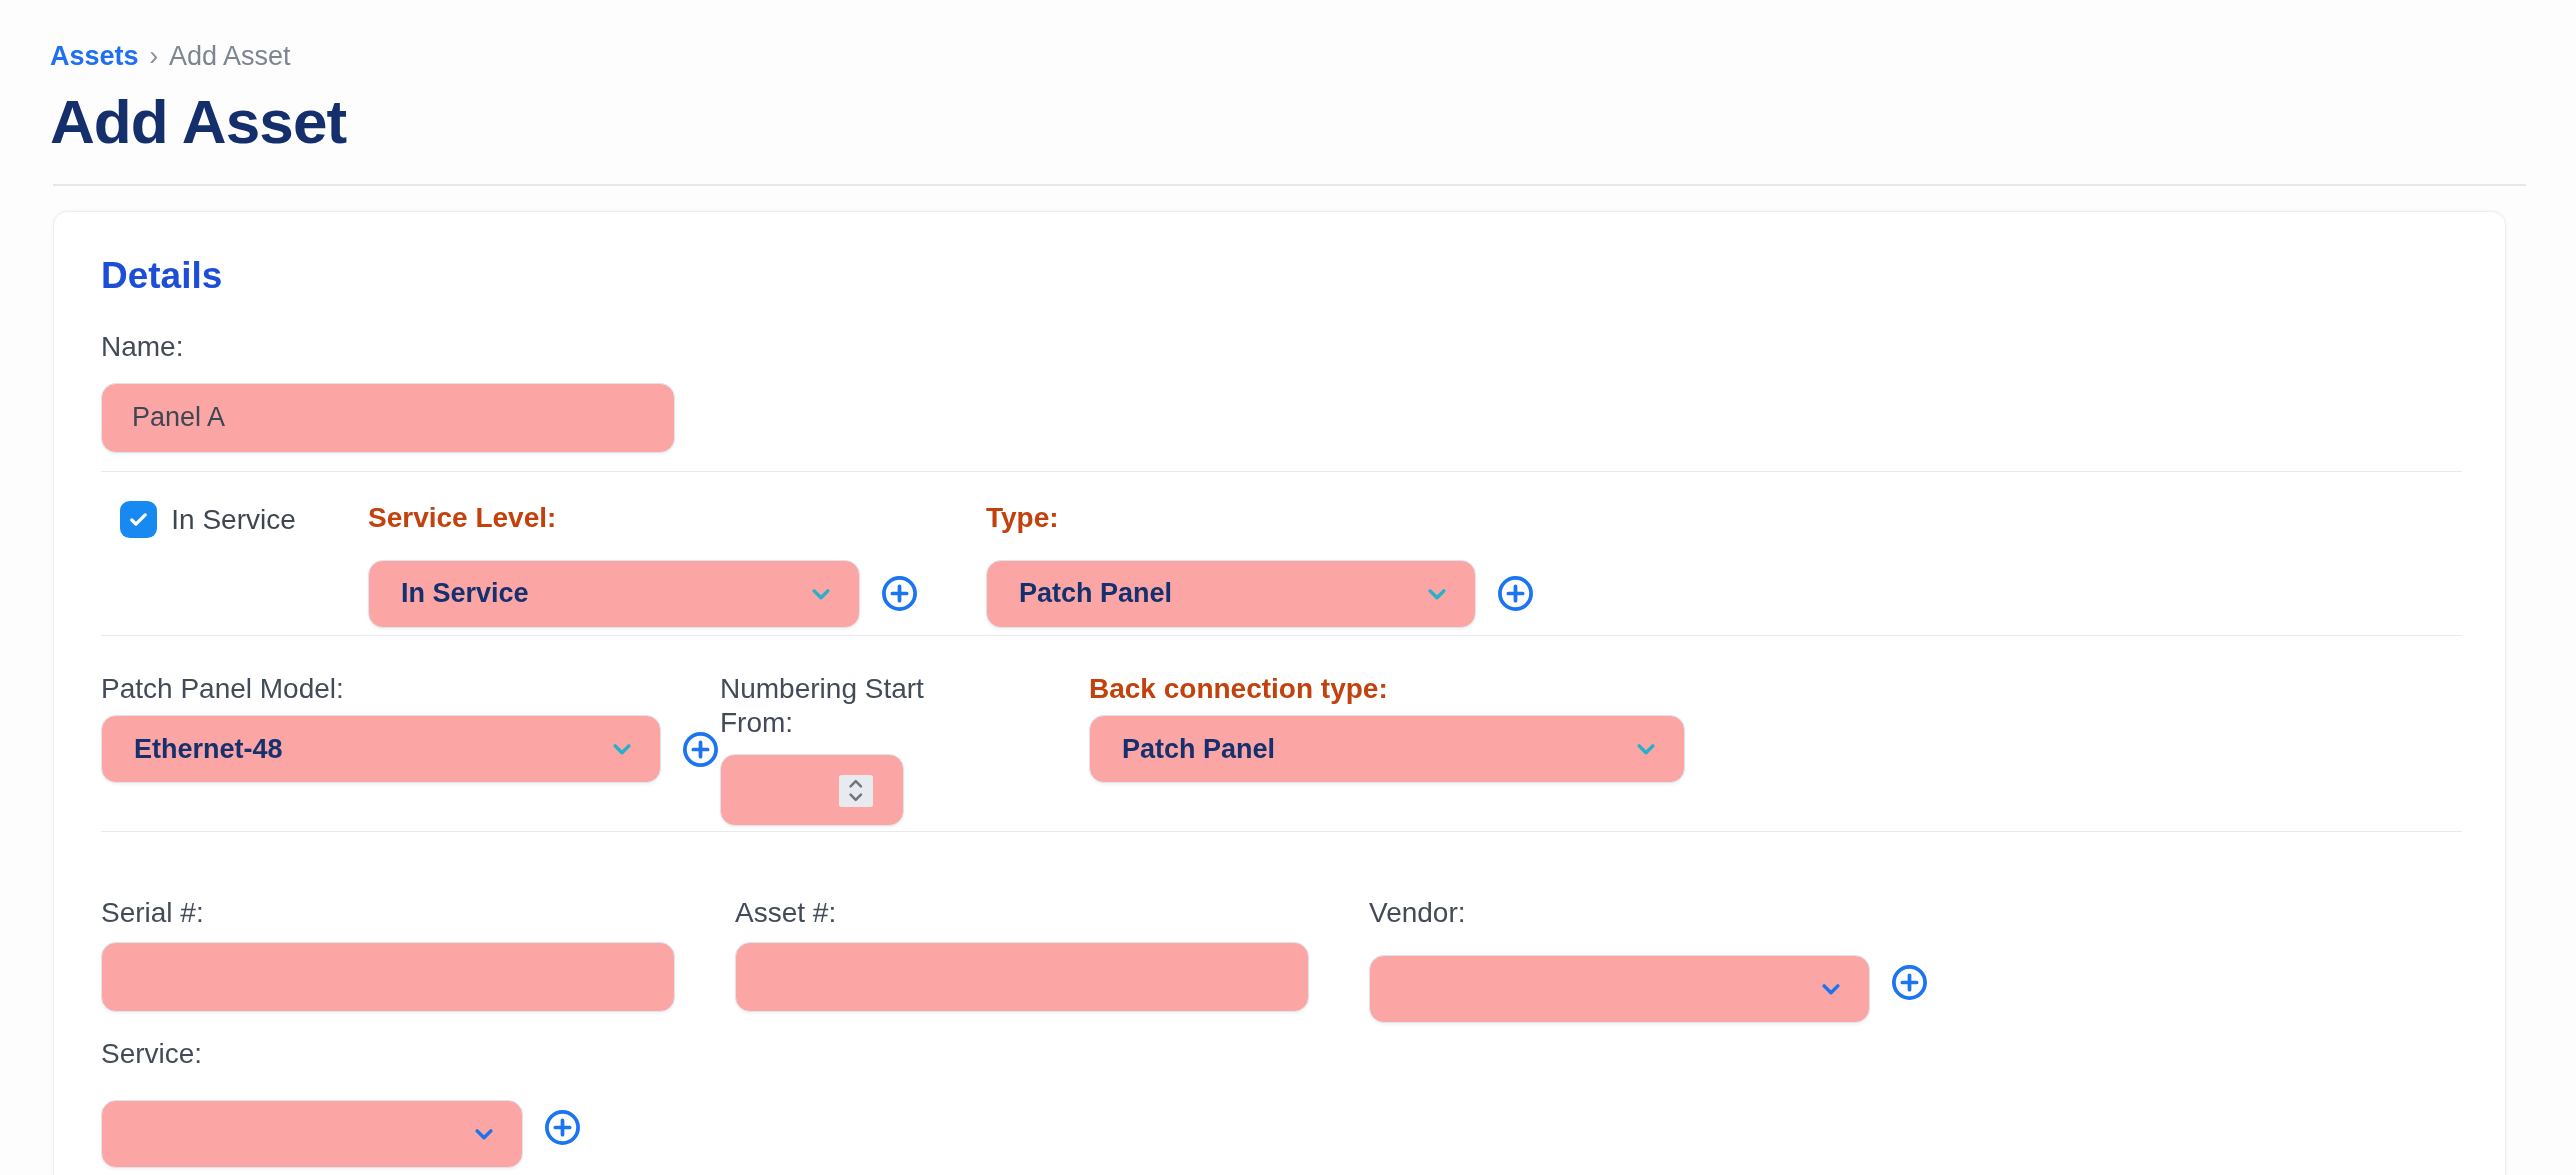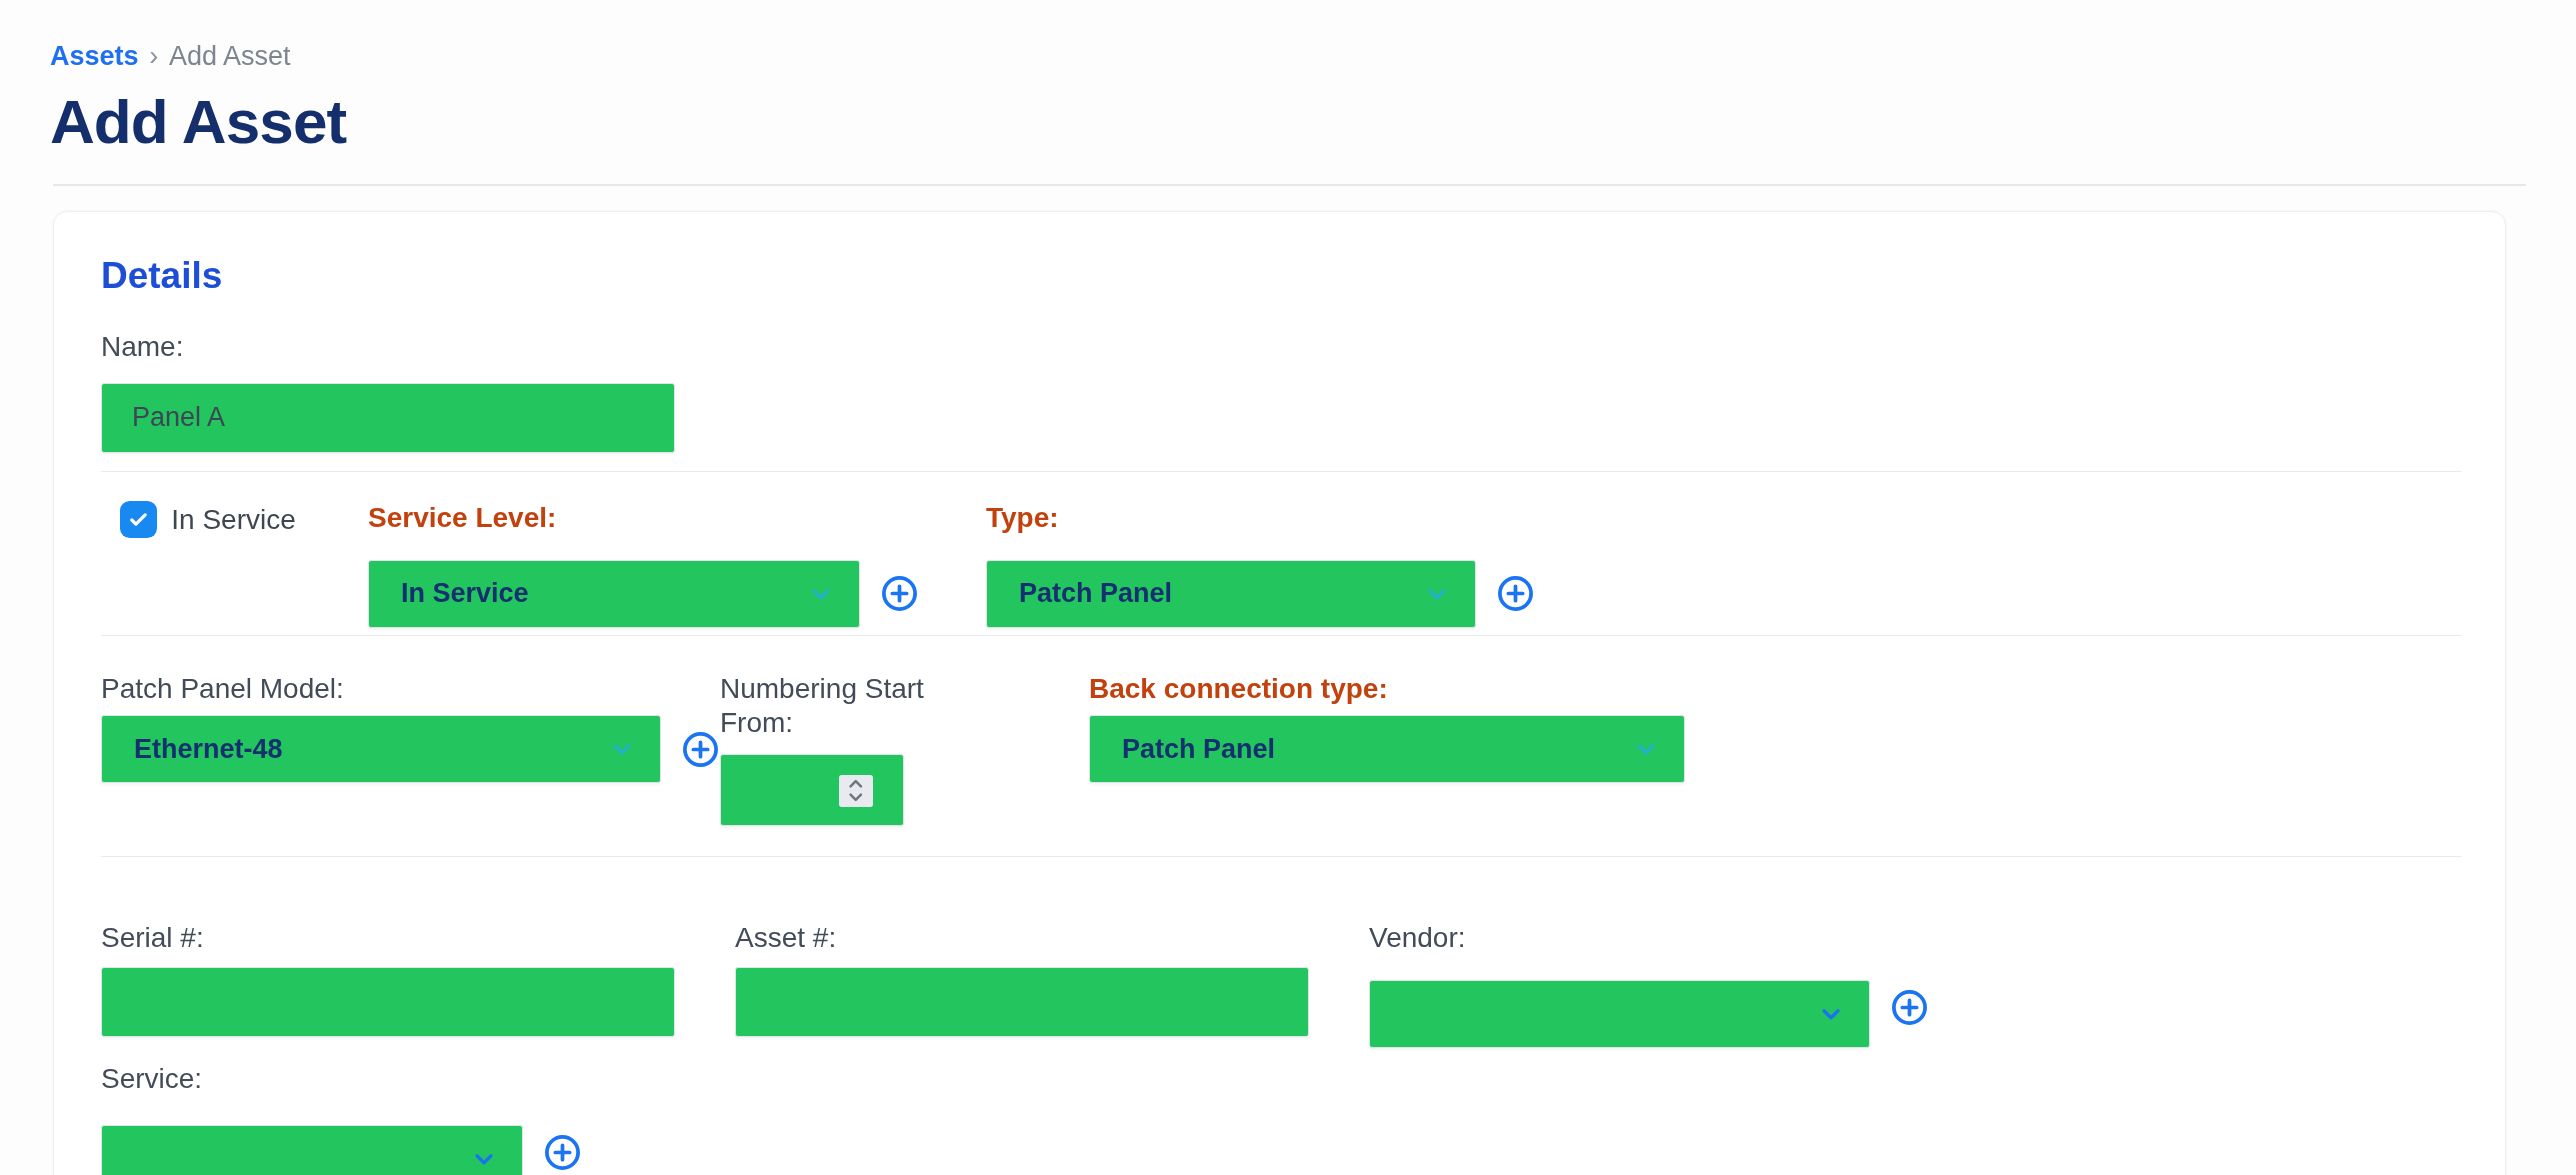--- a/index.html
+++ b/index.html
@@ -21,21 +21,21 @@
           padding:43px 43px 0 47px; height:984px; }
   h2.section-heading { font-size:37px; font-weight:800; color:#1d4ed8; }
 
   .row { border-bottom:1.8px solid #e7eaee; }
 
   label.f-label { display:block; font-size:28px; color:#424b57; line-height:1.2; }
   label.f-label.bold { font-weight:700; color:#c2410c; }
 
   
   .text-input, .select, .number-field {
-    background:#22c55e; border:1.8px solid #e0e4e9; border-radius:3px; height:70px;
+    background:#fca5a5; border:1.8px solid #e0e4e9; border-radius:15px; height:70px;
     box-shadow:0 1.8px 2.7px rgba(25,39,70,.05);
   }
   .text-input { font-family:"Liberation Sans", sans-serif; font-size:27px; color:#3d4754;
                 padding:0 30px; outline:none; }
   .select { height:68px; display:flex; align-items:center; justify-content:space-between;
             padding:0 23px 0 32px; cursor:pointer; }
   .select-value { font-size:27px; font-weight:600; color:#14306e; }
   .chevron { display:flex; align-items:center; }
   .chevron.teal { color:#27b1c8; }
   .chevron.blue { color:#1c73f0; }
@@ -55,21 +55,21 @@
   .checkbox { width:37px; height:37px; border-radius:9.8px; background:#1789f1;
               display:flex; align-items:center; justify-content:center; }
   .cb-label { font-size:28px; color:#3f4651; }
   .col-service { width:618px; }
   .field-line { display:flex; align-items:center; }
   .service-row .select { margin-top:25px; width:492px; }
   .service-row .field-line .select { margin-top:0; }
   .service-row .field-line { margin-top:25px; }
 
   
-  .row.model-row { display:flex; padding:36px 0 30px 0; }
+  .row.model-row { display:flex; padding:36px 0 5px 0; }
   .col-model { width:619px; }
   .model-row .field-line { margin-top:9.8px; }
   .model-row .select { width:596px; }
   .col-numbering { width:369px; }
   .col-numbering label { max-width:215px; }
   .number-field { margin-top:15px; width:184px; height:72px; position:relative;
                   display:flex; align-items:center; }
   .num-input { border:none; outline:none; background:transparent; width:89px; height:54px;
                font-size:27px; padding:0 0 0 25px; font-family:"Liberation Sans", sans-serif; }
   .stepper { position:absolute; right:30px; top:19.7px; width:34px; height:32px;

